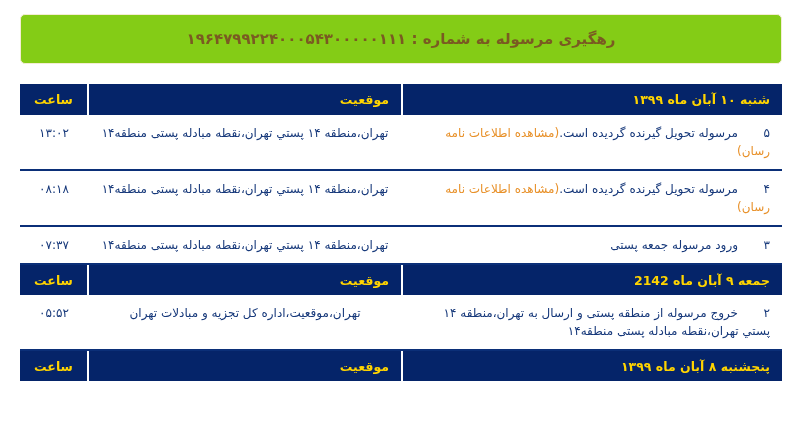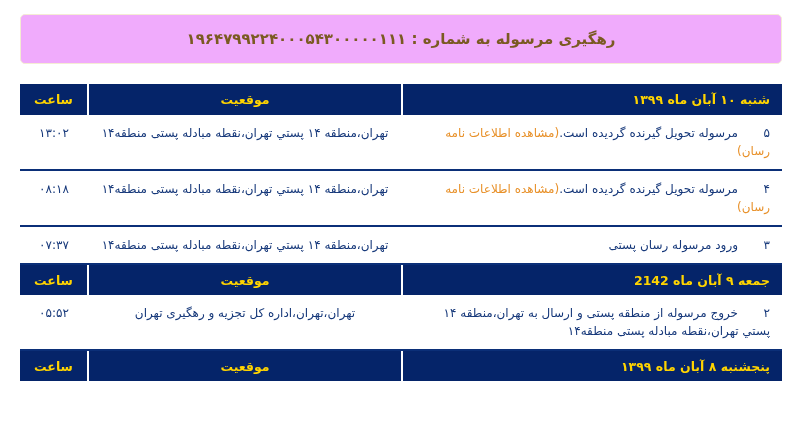--- a/index.html
+++ b/index.html
@@ -21,21 +21,21 @@
     box-sizing: border-box;
   }
 
   
   .banner {
     position: absolute;
     top: 14px;
     right: 20px;
     left: 20px;
     height: 50px;
-    background: #f0abfc;
+    background: #84cc16;
     border: 1px solid #f4ecd4;
     border-radius: 5px;
     display: flex;
     align-items: center;
     justify-content: center;
     box-sizing: border-box;
   }
   .banner-text {
     color: #7a5a22;
     font-size: 15px;
@@ -67,21 +67,21 @@
     font-size: 12.5px;
     font-weight: bold;
     height: 31px;
     padding: 0 12px;
     box-sizing: border-box;
     border-left: 2px solid #ffffff;
     white-space: nowrap;
     vertical-align: middle;
   }
   thead.group-head th.h-desc { text-align: right; margin-top: 44px; }
-  thead.group-head th.h-loc  { text-align: center; }
+  thead.group-head th.h-loc  { text-align: right; }
   thead.group-head th.h-time { text-align: center; border-left: none; }
 
   tbody.group-body td {
     border-bottom: 2px solid #0b2f78;
     font-size: 12px;
     font-weight: normal;
     color: #16387a;
     padding: 9px 12px;
     vertical-align: top;
     line-height: 1.5;
@@ -153,40 +153,40 @@
       </tr>
       <tr>
         <td class="cell-desc">
           <span class="row-index">۴</span><span class="desc-body">مرسوله تحویل گیرنده گردیده است.</span><span class="desc-link">(مشاهده اطلاعات نامه رسان)</span>
         </td>
         <td class="cell-loc">تهران،منطقه ۱۴ پستي تهران،نقطه مبادله پستی منطقه۱۴</td>
         <td class="cell-time">۰۸:۱۸</td>
       </tr>
       <tr>
         <td class="cell-desc">
-          <span class="row-index">۳</span><span class="desc-body">ورود مرسوله رسان پستی</span><span class="desc-link"></span>
+          <span class="row-index">۳</span><span class="desc-body">ورود مرسوله جمعه پستی</span><span class="desc-link"></span>
         </td>
         <td class="cell-loc">تهران،منطقه ۱۴ پستي تهران،نقطه مبادله پستی منطقه۱۴</td>
         <td class="cell-time">۰۷:۳۷</td>
       </tr>
     </tbody>
 
     <thead class="group-head">
       <tr>
         <th class="h-desc">جمعه ۹ آبان ماه 2142</th>
         <th class="h-loc">موقعیت</th>
         <th class="h-time">ساعت</th>
       </tr>
     </thead>
     <tbody class="group-body">
       <tr class="wide">
         <td class="cell-desc">
           <span class="row-index">۲</span><span class="desc-body">خروج مرسوله از منطقه پستی و ارسال به تهران،منطقه ۱۴ پستي تهران،نقطه مبادله پستی منطقه۱۴</span><span class="desc-link"></span>
         </td>
-        <td class="cell-loc">تهران،تهران،اداره کل تجزیه و رهگیری تهران</td>
+        <td class="cell-loc">تهران،موقعیت،اداره کل تجزیه و مبادلات تهران</td>
         <td class="cell-time">۰۵:۵۲</td>
       </tr>
     </tbody>
 
     <thead class="group-head">
       <tr>
         <th class="h-desc">پنجشنبه ۸ آبان ماه ۱۳۹۹</th>
         <th class="h-loc">موقعیت</th>
         <th class="h-time">ساعت</th>
       </tr>

